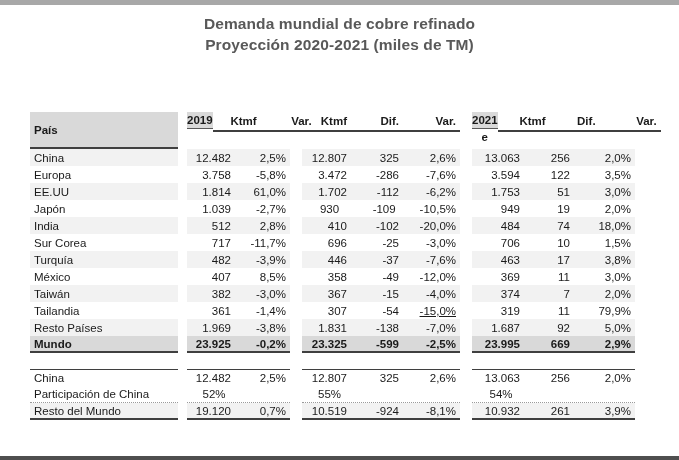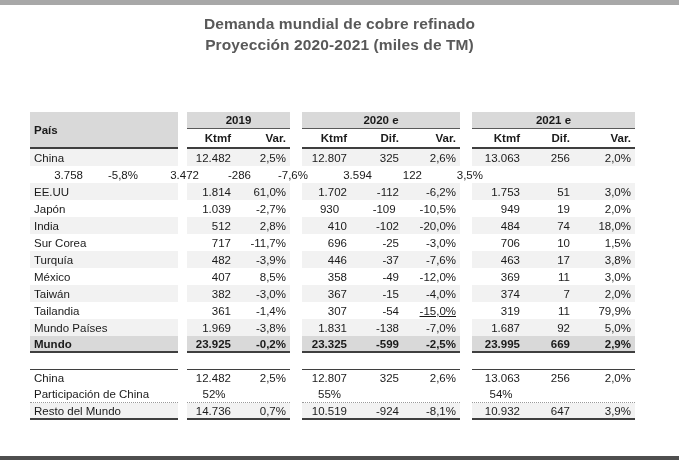--- a/index.html
+++ b/index.html
@@ -12,21 +12,21 @@
   .page{position:relative;width:679px;height:460px;background:#ffffff;overflow:hidden;}
   .top-bar{position:absolute;top:0;left:0;width:679px;height:5px;background:var(--top-bar);}
   .bottom-bar{position:absolute;bottom:0;left:0;width:679px;height:4px;background:var(--bottom-bar);}
   .title-block{position:absolute;top:13px;left:0;width:679px;text-align:center;color:var(--title-text);}
   .title-line{font-size:15.5px;font-weight:700;line-height:21px;letter-spacing:.1px;}
   .tablewrap{position:absolute;top:112px;left:30px;width:605px;color:var(--body-text);font-size:11.5px;}
   
   .thead{display:flex;align-items:stretch;height:37px;}
   .phead{width:152px;background:var(--header-bg);border-bottom:2px solid var(--rule-dark);
          font-weight:700;display:flex;align-items:center;padding-left:4px;}
-  .hgroup{display:flex;flex-direction:column;}
+  .hgroup{display:flex;flex-direction:row;}
   .ylabel{height:17px;line-height:17px;text-align:center;font-weight:700;background:var(--header-bg);
           border-bottom:1px solid var(--rule-mid);}
   .subrow{height:20px;display:flex;align-items:center;border-bottom:2px solid var(--rule-dark);font-weight:700;}
   
   .gap0{width:9px;flex:none;}
   .gap1{width:12px;flex:none;}
   .gap2{width:12px;flex:none;}
   
   .trow{display:flex;align-items:stretch;height:17px;}
   .lcell{width:148px;display:flex;align-items:center;padding-left:4px;}
@@ -58,21 +58,20 @@
     <div class="gap0"></div>
         <div class="hgroup" style="width: 103px;">
           <div class="ylabel">2019</div>
           <div class="subrow">
             <div class="ncell" style="width: 54px; padding-right: 10px;">Ktmf</div>
             <div class="ncell" style="width: 49px; padding-right: 4px;">Var.</div>
           </div>
         </div>
         <div class="gap1"></div>
         <div class="hgroup" style="width: 158px;">
-          <div class="ylabel">2020 e</div>
           <div class="subrow">
             <div class="ncell" style="width: 55px; padding-right: 10px;">Ktmf</div>
             <div class="ncell" style="width: 50px; padding-right: 8px;">Dif.</div>
             <div class="ncell" style="width: 53px; padding-right: 4px;">Var.</div>
           </div>
         </div>
         <div class="gap2"></div>
         <div class="hgroup" style="width: 163px;">
           <div class="ylabel">2021 e</div>
           <div class="subrow">
@@ -97,20 +96,21 @@
             <div class="ncell" style="width: 53px; padding-right: 4px;">2,6%</div>
           </div>
           <div class="gap2"></div>
           <div class="gseg seg" style="width: 163px;">
             <div class="ncell" style="width: 58px; padding-right: 10px;">13.063</div>
             <div class="ncell" style="width: 48px; padding-right: 8px;">256</div>
             <div class="ncell" style="width: 57px; padding-right: 4px;">2,0%</div>
           </div>
         </div>
         <div class="trow ">
+          <div class="lcell seg">Europa</div>
           <div class="gap0"></div>
           <div class="gseg seg" style="width: 103px;">
             <div class="ncell" style="width: 54px; padding-right: 10px;">3.758</div>
             <div class="ncell" style="width: 49px; padding-right: 4px;">-5,8%</div>
           </div>
           <div class="gap1"></div>
           <div class="gseg seg" style="width: 158px;">
             <div class="ncell" style="width: 55px; padding-right: 10px;">3.472</div>
             <div class="ncell" style="width: 50px; padding-right: 8px;">-286</div>
             <div class="ncell" style="width: 53px; padding-right: 4px;">-7,6%</div>
@@ -276,21 +276,21 @@
             <div class="ncell" style="width: 53px; padding-right: 4px; text-decoration: underline;">-15,0%</div>
           </div>
           <div class="gap2"></div>
           <div class="gseg seg" style="width: 163px;">
             <div class="ncell" style="width: 58px; padding-right: 10px;">319</div>
             <div class="ncell" style="width: 48px; padding-right: 8px;">11</div>
             <div class="ncell" style="width: 57px; padding-right: 4px;">79,9%</div>
           </div>
         </div>
         <div class="trow stripe">
-          <div class="lcell seg">Mundo Países</div>
+          <div class="lcell seg">Resto Países</div>
           <div class="gap0"></div>
           <div class="gseg seg" style="width: 103px;">
             <div class="ncell" style="width: 54px; padding-right: 10px;">1.969</div>
             <div class="ncell" style="width: 49px; padding-right: 4px;">-3,8%</div>
           </div>
           <div class="gap1"></div>
           <div class="gseg seg" style="width: 158px;">
             <div class="ncell" style="width: 55px; padding-right: 10px;">1.831</div>
             <div class="ncell" style="width: 50px; padding-right: 8px;">-138</div>
             <div class="ncell" style="width: 53px; padding-right: 4px;">-7,0%</div>
@@ -361,33 +361,33 @@
           <div class="gseg seg" style="width: 163px;">
             <div class="ncell center" style="width: 58px;">54%</div>
             <div class="ncell center" style="width: 48px;"></div>
             <div class="ncell center" style="width: 57px;"></div>
           </div>
         </div>
         <div class="trow resto">
           <div class="lcell seg">Resto del Mundo</div>
           <div class="gap0"></div>
           <div class="gseg seg" style="width: 103px;">
-            <div class="ncell" style="width: 54px; padding-right: 10px;">14.736</div>
+            <div class="ncell" style="width: 54px; padding-right: 10px;">19.120</div>
             <div class="ncell" style="width: 49px; padding-right: 4px;">0,7%</div>
           </div>
           <div class="gap1"></div>
           <div class="gseg seg" style="width: 158px;">
             <div class="ncell" style="width: 55px; padding-right: 10px;">10.519</div>
             <div class="ncell" style="width: 50px; padding-right: 8px;">-924</div>
             <div class="ncell" style="width: 53px; padding-right: 4px;">-8,1%</div>
           </div>
           <div class="gap2"></div>
           <div class="gseg seg" style="width: 163px;">
             <div class="ncell" style="width: 58px; padding-right: 10px;">10.932</div>
-            <div class="ncell" style="width: 48px; padding-right: 8px;">647</div>
+            <div class="ncell" style="width: 48px; padding-right: 8px;">261</div>
             <div class="ncell" style="width: 57px; padding-right: 4px;">3,9%</div>
           </div>
         </div>
       </div>
   </div>
 
   <div class="bottom-bar"></div>
 </div>
 
 </body></html>

